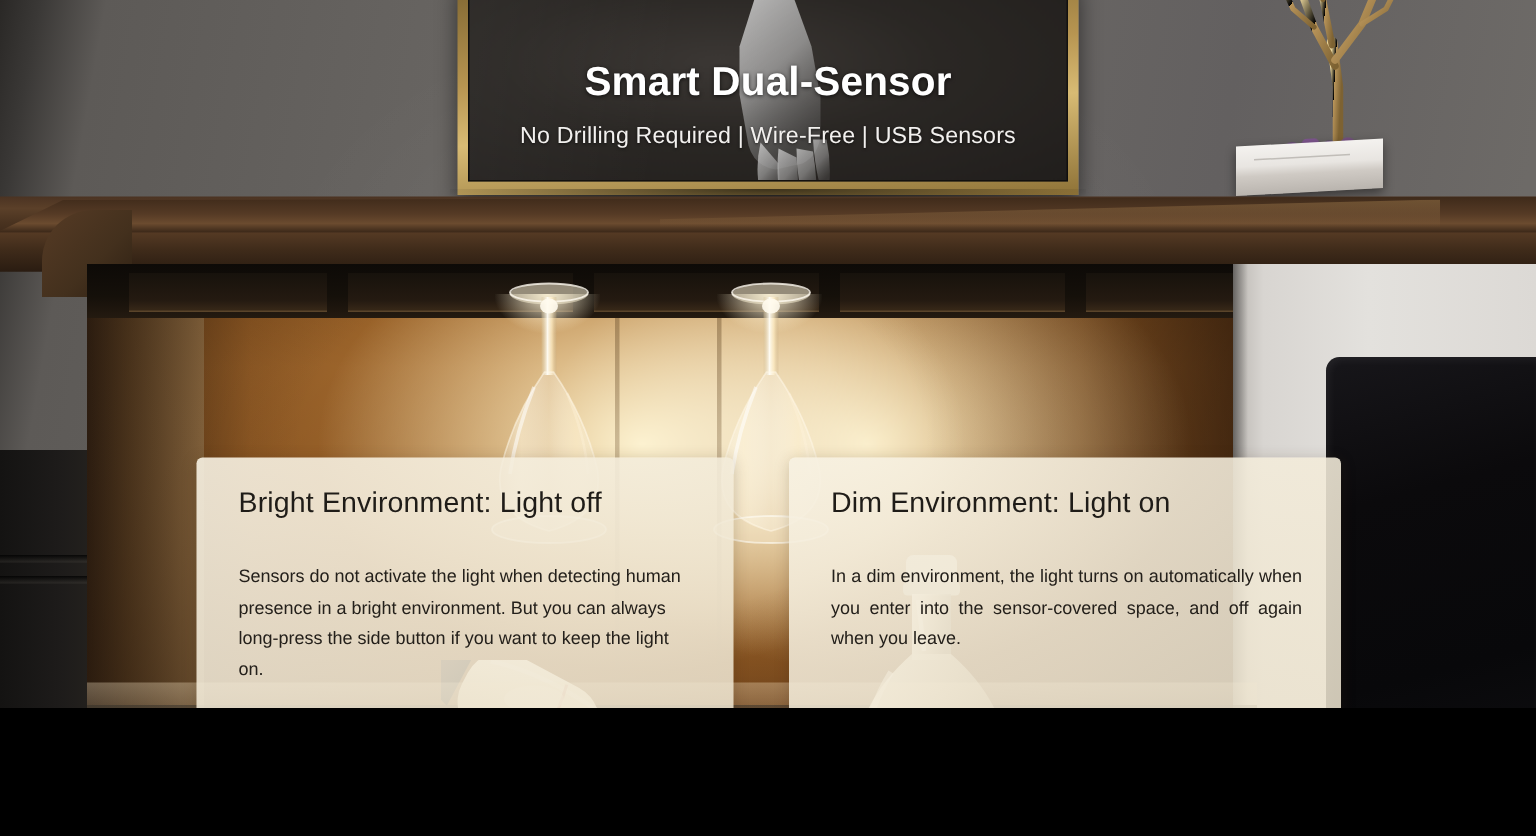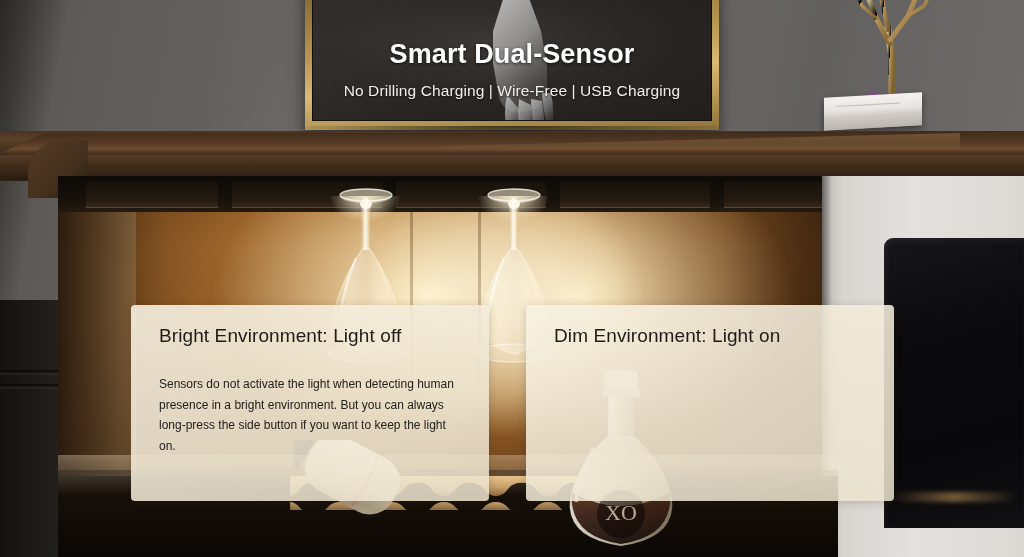--- a/index.html
+++ b/index.html
@@ -1,21 +1,21 @@
 <!DOCTYPE html>
 <html><head>
 <meta charset="utf-8">
 <title>Smart Dual-Sensor Light</title>
 <style>
   * { margin:0; padding:0; box-sizing:border-box; }
   html,body { width:1024px; height:557px; overflow:hidden; background:#000; }
   body { font-family:"Liberation Sans", sans-serif; }
 
   #stage {
-    position:relative; width:1024px; height:557px; overflow:hidden;
+    position:relative; width:1024px; height:472px; overflow:hidden;
     background:#5f5c59;
   }
 
   
   .wall {
     position:absolute; left:0; top:0; width:1024px; height:300px;
     background:
       linear-gradient(100deg,
         #2a2826 0px, #3a3836 26px, #5d5a57 70px,
         #676461 300px, #6a6764 620px, #636060 820px, #6d6a67 1024px);
@@ -298,21 +298,21 @@
           </defs>
           <path d="M42 6 L62 0 L78 44 L84 78 L84 100 Q84 116 72 122 L54 126 Q40 124 36 110 L30 76 L30 44 Z" fill="url(#handg)"></path>
           <path d="M44 108 Q40 126 44 142 Q48 150 54 148 Q58 140 56 122 Z" fill="url(#handg)" opacity="0.9"></path>
           <path d="M56 112 Q54 132 58 148 Q63 154 68 150 Q70 138 68 118 Z" fill="url(#handg)" opacity="0.85"></path>
           <path d="M68 112 Q68 130 72 144 Q77 150 81 145 Q82 132 79 114 Z" fill="url(#handg)" opacity="0.8"></path>
           <path d="M79 106 Q80 122 83 134 Q87 139 90 134 Q91 120 88 106 Z" fill="url(#handg)" opacity="0.72"></path>
         </svg>
       </div>
       <div class="poster-text">
         <div class="poster-title">Smart Dual-Sensor</div>
-        <div class="poster-sub">No Drilling Charging | Wire-Free | USB Charging</div>
+        <div class="poster-sub">No Drilling Required | Wire-Free | USB Sensors</div>
       </div>
     </div>
   </div>
   <div class="poster-shadow"></div>
 
   <div class="cab-top">
     <div class="cab-top-surface"></div>
     <div class="cab-top-gloss"></div>
     <div class="cab-top-lip"></div>
   </div>
@@ -493,15 +493,18 @@
 
   <div class="card card-left">
     <div class="card-title">Bright Environment: Light off</div>
     <div class="card-body">
       <p>Sensors do not activate the light when detecting human presence in a bright environment. But you can always long-press the side button if you want to keep the light on.</p>
     </div>
   </div>
 
   <div class="card card-right">
     <div class="card-title">Dim Environment: Light on</div>
+    <div class="card-body justify">
+      <p>In a dim environment, the light turns on automatically when you enter into the sensor-covered space, and off again when you leave.</p>
+    </div>
   </div>
 
 </div>
 
 </body></html>

